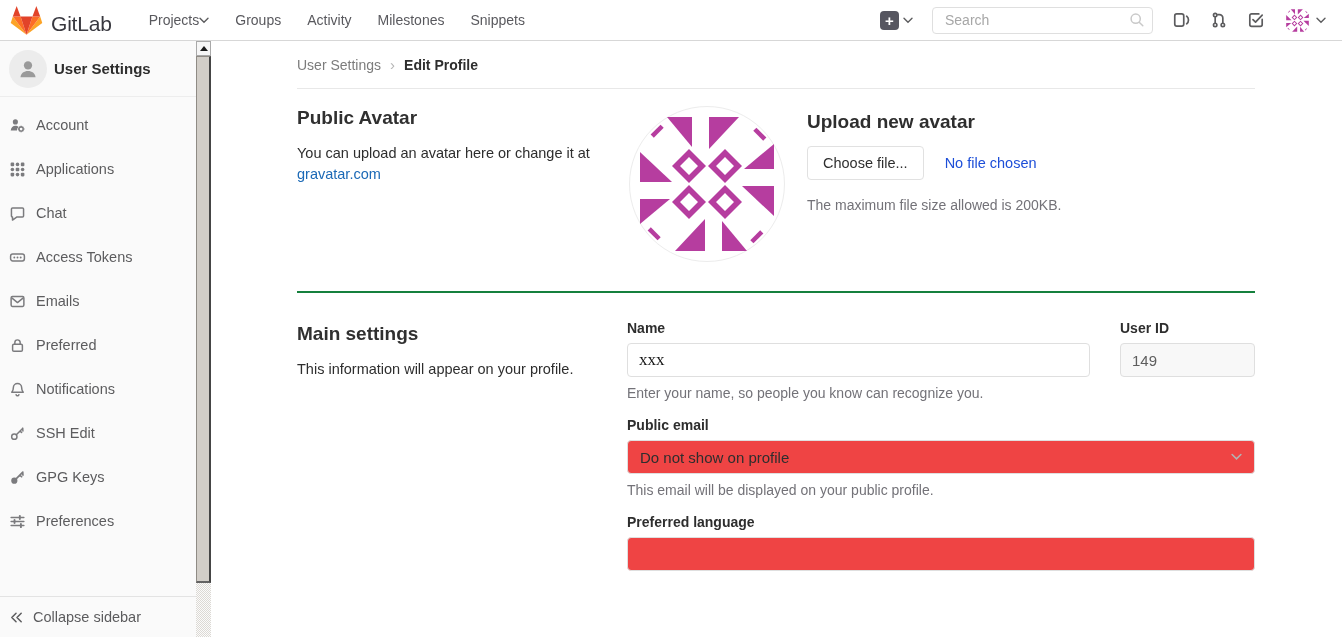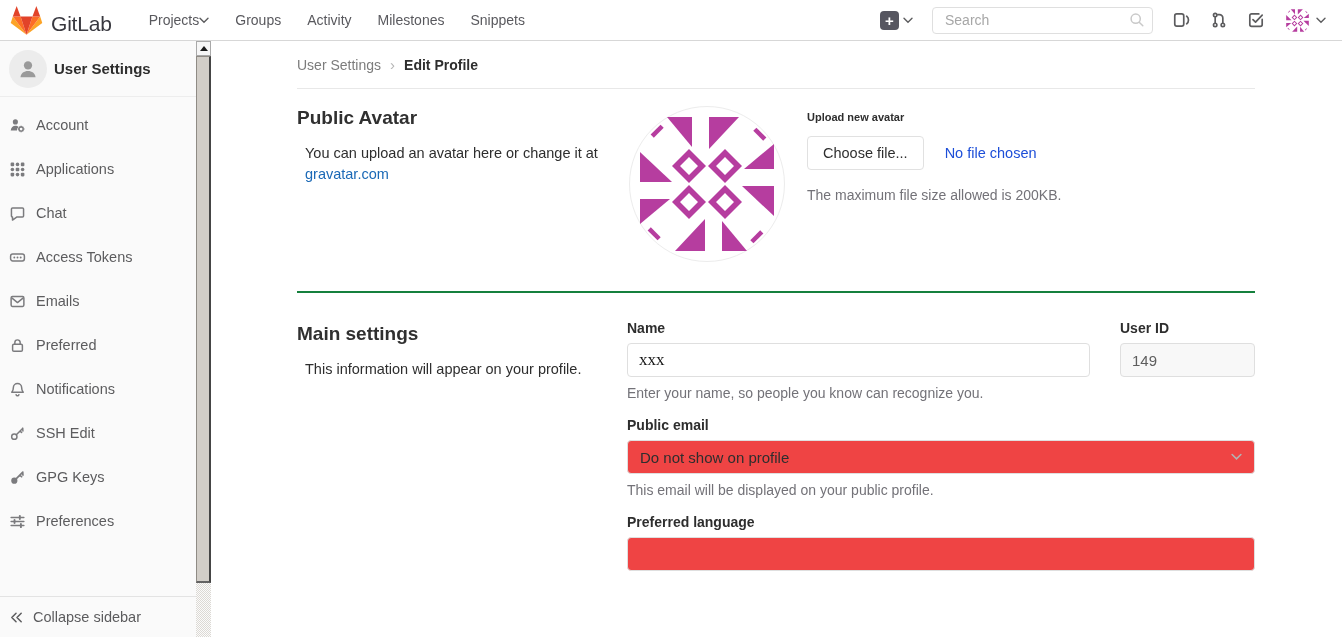--- a/index.html
+++ b/index.html
@@ -44,26 +44,26 @@
   .main-inner{padding:0 87px 0 86px;}
   .breadcrumb{height:47px;display:flex;align-items:center;gap:9px;border-bottom:1px solid #e8e8e8;font-size:14px;}
   .bc-parent{color:#7c7c7c;cursor:pointer;}
   .bc-sep{color:#b5b5b5;font-size:15px;}
   .bc-current{font-weight:700;color:#2e2e2e;}
   .section{display:grid;grid-template-columns:330px 1fr;border-bottom:2px solid #15803d;}
   .section.last{border-bottom:none;}
   .sec-avatar{padding:15px 0 27px;}
   .sec-main{padding:27px 0 0;border-bottom:none;}
   h3.sec-title{margin:3px 0 0;font-size:19px;font-weight:700;color:#303030;}
-  .sec-desc{margin:14px 8px 0;font-size:14.5px;line-height:21px;color:#2e2e2e;width:300px;}
+  .sec-desc{margin:14px 0 0;font-size:14.5px;line-height:21px;color:#2e2e2e;width:300px;}
   a.link{color:var(--link,#1b69b6);text-decoration:none;cursor:pointer;}
   .avatar-col{display:flex;}
   .identicon{fill:var(--accent,#b63d9f);flex:none;}
   .upload{margin-left:20px;padding-top:7px;}
-  .upload-title{font-weight:700;font-size:11px;}
+  .upload-title{font-weight:700;font-size:19px;}
   .file-row{margin-top:13px;display:flex;align-items:center;}
   .choose-btn{font-family:inherit;font-size:14.5px;color:#2e2e2e;background:#fff;border:1px solid #e1e1e1;border-radius:4px;padding:8px 15px;cursor:pointer;}
   .no-file{margin-left:21px;font-size:14.5px;color:#1d4ed8;}
   .help{margin-top:8px;color:#737278;font-size:14px;}
   .upload .help{margin-top:17px;}
   
   .form-row{display:flex;gap:30px;}
   .fg-name{width:463px;}
   .fg-userid{width:135px;}
   .fg{margin-top:16px;}

